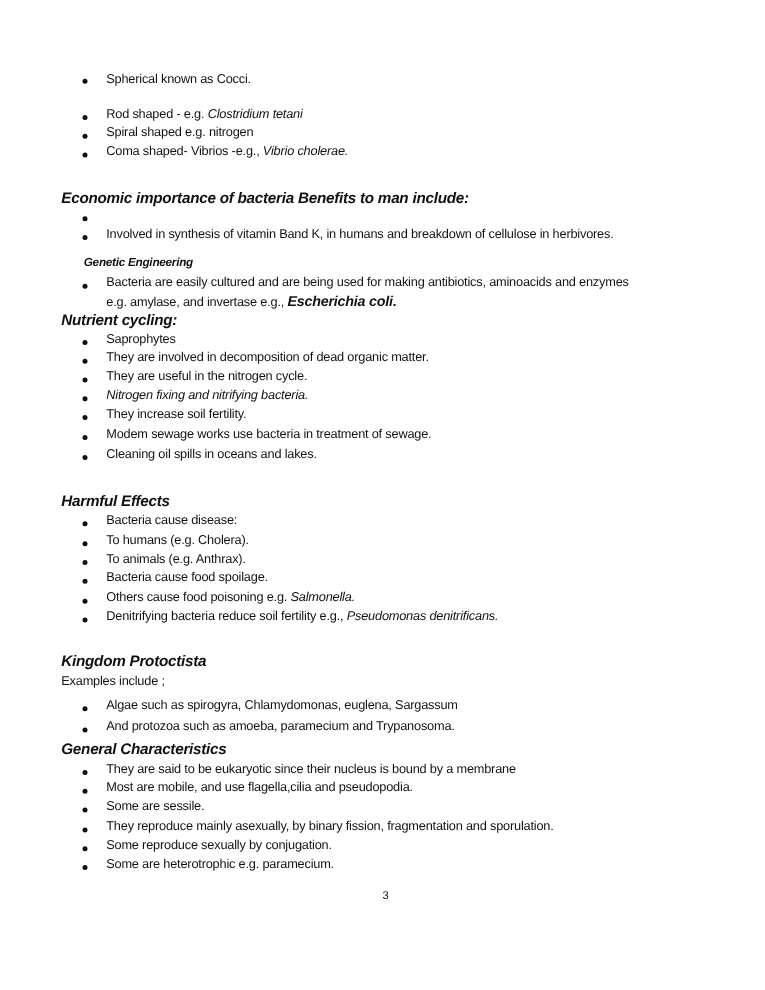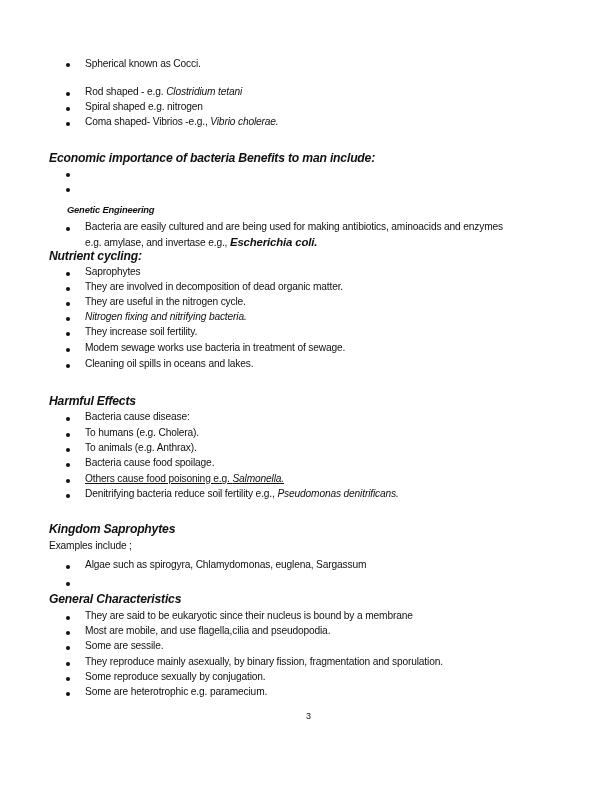--- a/index.html
+++ b/index.html
@@ -30,20 +30,21 @@
     <span class="bullet" style="left:66px;top:107px;"></span>
     <div class="line" style="left:85px;top:101px;">Spiral shaped  e.g. nitrogen</div>
 
     <span class="bullet" style="left:66px;top:122px;"></span>
     <div class="line" style="left:85px;top:116px;"><span>Coma shaped- Vibrios -e.g., </span><i>Vibrio cholerae.</i></div>
   </div>
 
   <div class="h-bi" style="left:49px;top:151px;">Economic importance of bacteria Benefits to man include:</div>
   <span class="bullet" style="left:66px;top:173px;"></span>
   <span class="bullet" style="left:66px;top:188px;"></span>
+  <div class="line" style="left:85px;top:182px;">Involved in synthesis of vitamin Band K, in humans and breakdown of cellulose in herbivores.</div>
 
   <div class="h-small" style="left:67px;top:204px;">Genetic Engineering</div>
   <span class="bullet" style="left:66px;top:227px;"></span>
   <div class="line" style="left:85px;top:236px;"><span>e.g. amylase, and invertase e.g., </span><span class="ecoli">Escherichia coli.</span></div>
   <div class="line" style="left:85px;top:221px;">Bacteria are easily cultured and are being used for making antibiotics, aminoacids and enzymes</div>
 
   <div class="h-bi" style="left:49px;top:249px;">Nutrient cycling:</div>
   <div>
     <span class="bullet" style="left:66px;top:272px;"></span>
     <div class="line" style="left:85px;top:266px;">Saprophytes</div>
@@ -65,30 +66,31 @@
   <div>
     <span class="bullet" style="left:66px;top:417px;"></span>
     <div class="line" style="left:85px;top:411px;">Bacteria cause disease:</div>
     <span class="bullet" style="left:66px;top:433px;"></span>
     <div class="line" style="left:85px;top:427px;">To humans (e.g. Cholera).</div>
     <span class="bullet" style="left:66px;top:448px;"></span>
     <div class="line" style="left:85px;top:442px;">To animals (e.g. Anthrax).</div>
     <span class="bullet" style="left:66px;top:463px;"></span>
     <div class="line" style="left:85px;top:457px;">Bacteria cause food spoilage.</div>
     <span class="bullet" style="left:66px;top:479px;"></span>
-    <div class="line" style="left:85px;top:473px;text-decoration:underline;"><span>Others cause food poisoning e.g. </span><i>Salmonella.</i></div>
+    <div class="line" style="left:85px;top:473px;"><span>Others cause food poisoning e.g. </span><i>Salmonella.</i></div>
     <span class="bullet" style="left:66px;top:494px;"></span>
     <div class="line" style="left:85px;top:488px;"><span>Denitrifying bacteria reduce soil fertility e.g., </span><i>Pseudomonas denitrificans.</i></div>
   </div>
 
-  <div class="h-bi" style="left:49px;top:522px;">Kingdom Saprophytes</div>
+  <div class="h-bi" style="left:49px;top:522px;">Kingdom Protoctista</div>
   <div class="plain" style="left:49px;top:540px;">Examples include ;</div>
   <span class="bullet" style="left:66px;top:565px;"></span>
   <div class="line" style="left:85px;top:559px;">Algae such as spirogyra, Chlamydomonas, euglena, Sargassum</div>
   <span class="bullet" style="left:66px;top:582px;"></span>
+  <div class="line" style="left:85px;top:576px;">And protozoa such as amoeba, paramecium and Trypanosoma.</div>
 
   <div class="h-bi" style="left:49px;top:592px;">General Characteristics</div>
   <div>
     <span class="bullet" style="left:66px;top:616px;"></span>
     <div class="line" style="left:85px;top:610px;">They are said to be eukaryotic since their nucleus is bound by a membrane</div>
     <span class="bullet" style="left:66px;top:631px;"></span>
     <div class="line" style="left:85px;top:625px;">Most are mobile, and use flagella,cilia and pseudopodia.</div>
     <span class="bullet" style="left:66px;top:646px;"></span>
     <div class="line" style="left:85px;top:640px;">Some are sessile.</div>
     <span class="bullet" style="left:66px;top:662px;"></span>

